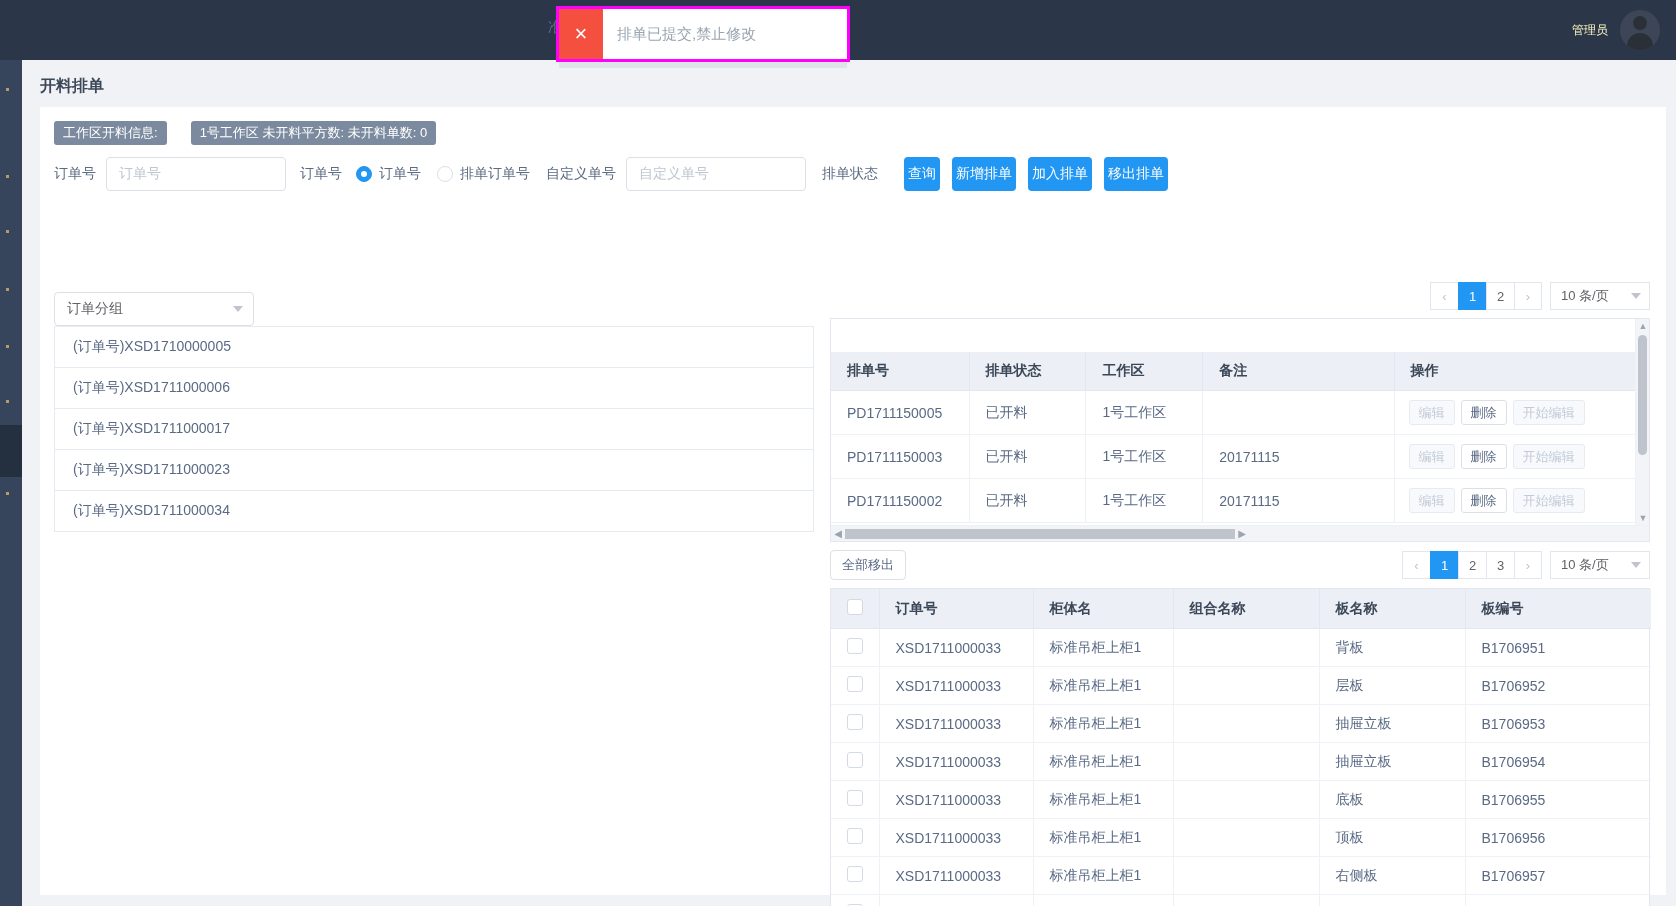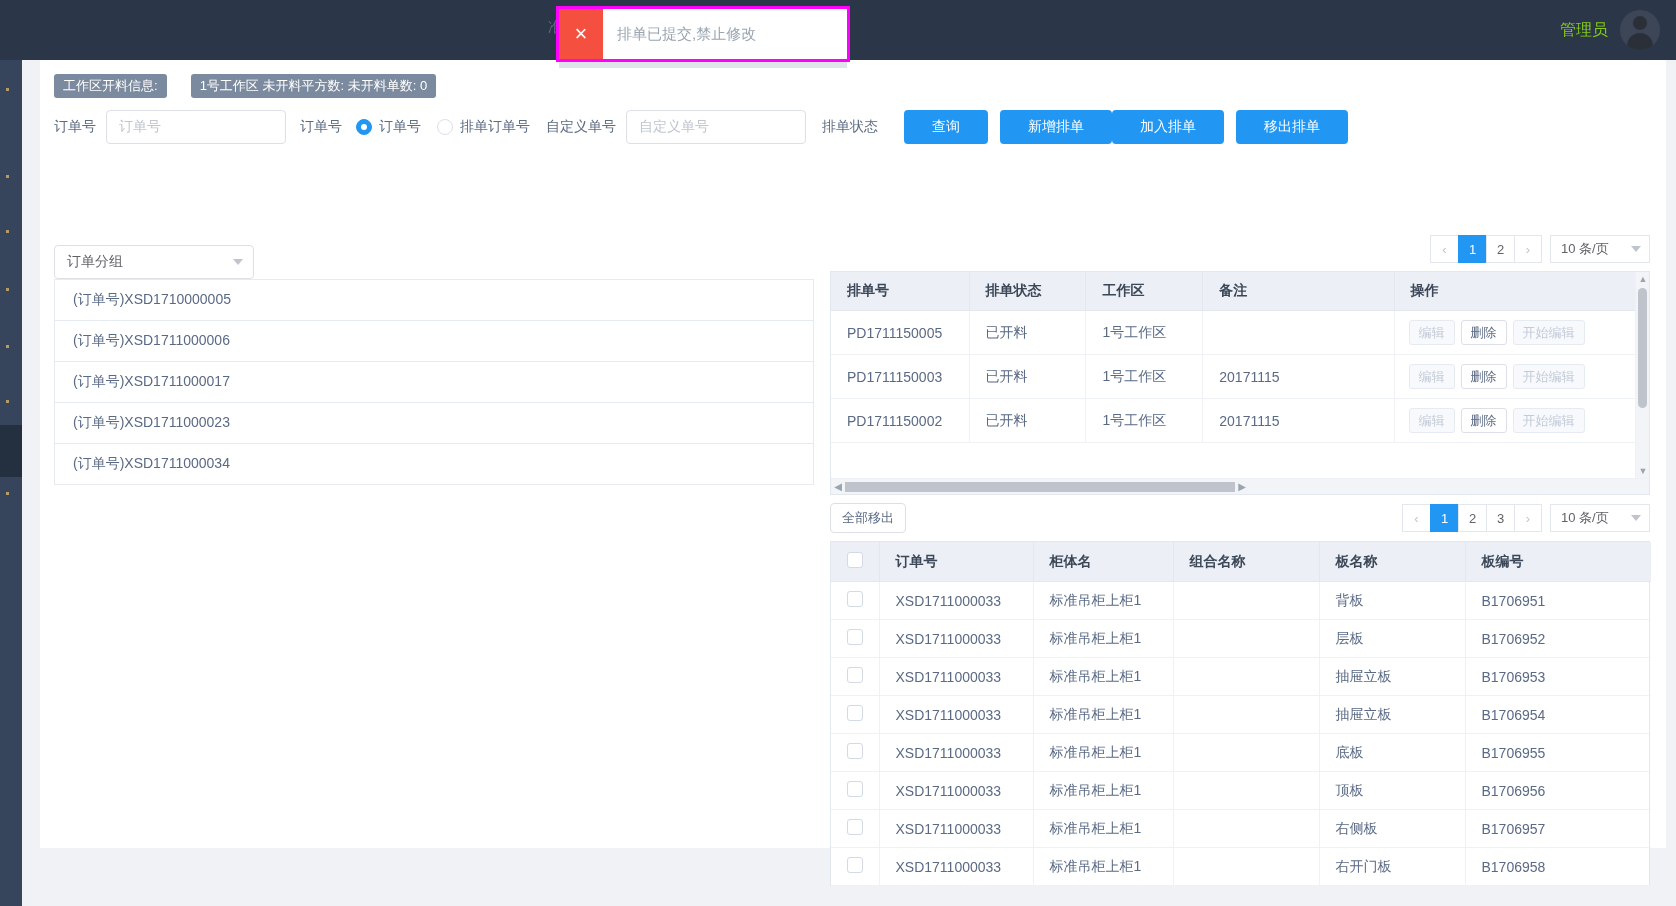--- a/index.html
+++ b/index.html
@@ -10,21 +10,21 @@
     font-size:14px; color:#303133; background:#f0f2f5;
     overflow:hidden; position:relative;
   }
 
   
   #topbar{
     position:absolute; left:0; top:0; width:1676px; height:60px;
     background:#2b3649; display:flex; align-items:center;
     justify-content:flex-end; padding-right:16px; z-index:5;
   }
-  #topbar .user-name{ color:#84cc16; font-size:16px; margin-right:12px; }
+  #topbar .user-name{ color:#fef9c3; font-size:12px; margin-right:12px; }
   #topbar .avatar{
     width:40px; height:40px; border-radius:50%; background:#3d4656;
     position:relative; overflow:hidden; flex:0 0 auto;
   }
   #topbar .avatar::before{
     content:""; position:absolute; left:50%; top:6px; width:14px; height:14px;
     margin-left:-7px; border-radius:50%; background:#2b3038;
   }
   #topbar .avatar::after{
     content:""; position:absolute; left:50%; top:23px; width:26px; height:20px;
@@ -113,21 +113,21 @@
     display:flex; align-items:center; justify-content:space-between;
     padding:0 10px 0 12px; font-size:14px; color:#606266;
   }
   .caret{
     width:0; height:0; border-left:5px solid transparent;
     border-right:5px solid transparent; border-top:6px solid #c0c4cc;
     margin-left:8px;
   }
   .btn-primary{
     height:34px; background:#2196f3; color:#fff; border:none; border-radius:4px;
-    font-size:14px; padding:0 28px; display:flex; align-items:center;
+    font-size:14px; padding:0 4px; display:flex; align-items:center;
     justify-content:center; font-family:Liberation Mono, monospace; white-space:nowrap; cursor:pointer;
   }
 
   
   #left-col{ position:absolute; left:14px; top:185px; width:760px; }
   #group-sel{ width:200px; }
   #order-list{
     border:1px solid #e6ebf2; border-bottom:none; background:#fff;
   }
   #order-list .item{
@@ -163,21 +163,21 @@
     color:#5a6a85; font-size:14px; text-align:left; padding:9px 0 9px 16px;
     border-right:1px solid #eef1f6; border-bottom:1px solid #eef1f6;
     white-space:nowrap; overflow:hidden;
   }
   table.tbl th:last-child, table.tbl td:last-child{ border-right:none; }
 
   #tbl1-wrap{
     margin-top:8px; border:1px solid #e3e8f0; background:#fff;
     height:224px; overflow:hidden; position:relative;
   }
-  #tbl1-scroll{ height:206px; overflow:hidden; }
+  #tbl1-scroll{ height:206px; overflow:hidden;margin-top:33px; }
   .mini-btn{
     display:inline-flex; align-items:center; justify-content:center;
     height:25px; padding:0 9px; border:1px solid #dcdfe6; border-radius:3px;
     font-size:13px; background:#fff; color:#5a6a85; margin-right:6px;
     font-family:inherit; white-space:nowrap; cursor:pointer;
   }
   .mini-btn.disabled{ color:#c3cbd8; background:#f7f9fc; border-color:#e6eaf1; }
 
   .hscroll{
     position:absolute; left:0; bottom:0; width:100%; height:16px;
@@ -232,20 +232,21 @@
   <div class="dot" style="top:170px"></div>
   <div class="dot" style="top:228px"></div>
   <div class="dot" style="top:285px"></div>
   <div class="dot" style="top:340px"></div>
   <div class="active" style="top:365px"></div>
   <div class="dot" style="top:432px"></div>
 </div>
 
 <div id="page">
 
+  <div id="page-title">开料排单</div>
 
   <div id="panel">
 
     <div class="tag-row">
       <span class="tag">工作区开料信息:</span>
       <span class="tag">1号工作区 未开料平方数: 未开料单数: 0</span>
     </div>
 
     <div class="filter-row">
       <span class="f-label">订单号</span>
@@ -262,21 +263,21 @@
         <span class="txt">排单订单号</span>
       </span>
 
       <span class="f-label">自定义单号</span>
       <div class="inp ph" style="width:180px">自定义单号</div>
 
       <span class="f-label" style="margin-left:16px">排单状态</span>
 
       <button class="btn-primary" style="margin-left:16px">查询</button>
       <button class="btn-primary" style="margin-left:12px">新增排单</button>
-      <button class="btn-primary" style="">加入排单</button>
+      <button class="btn-primary" style="margin-left:12px">加入排单</button>
       <button class="btn-primary" style="margin-left:12px">移出排单</button>
     </div>
 
     <div id="left-col">
       <div class="sel" id="group-sel">
         <span>订单分组</span>
         <span class="caret"></span>
       </div>
       <div id="order-list">
           <div class="item">(订单号)XSD1710000005</div>

